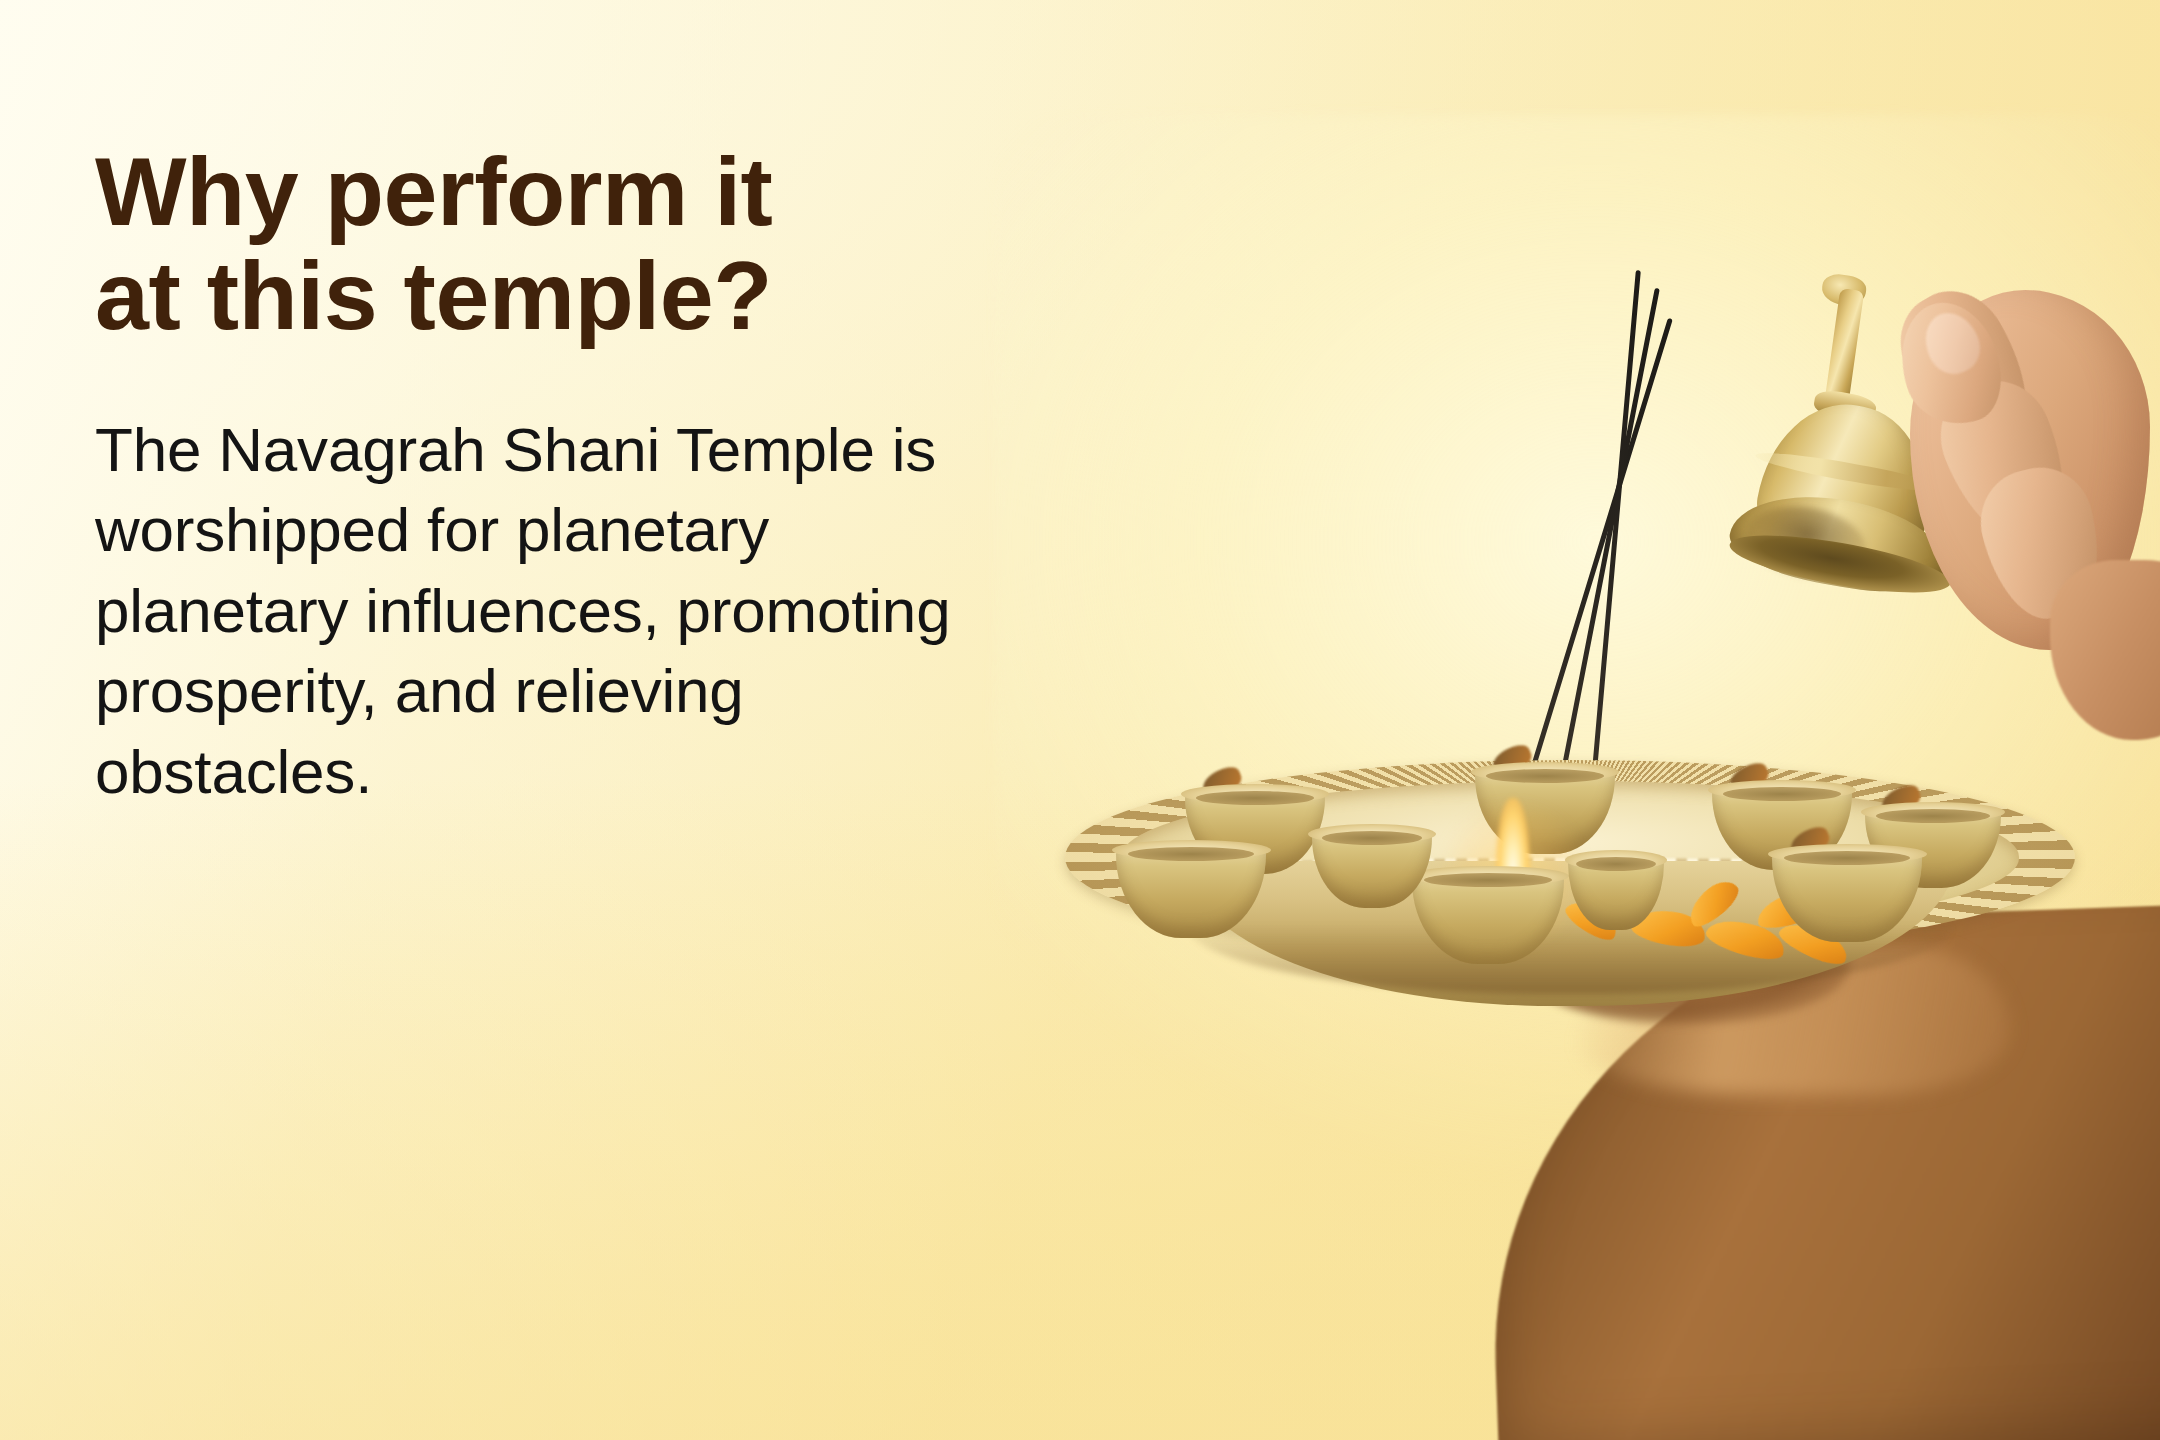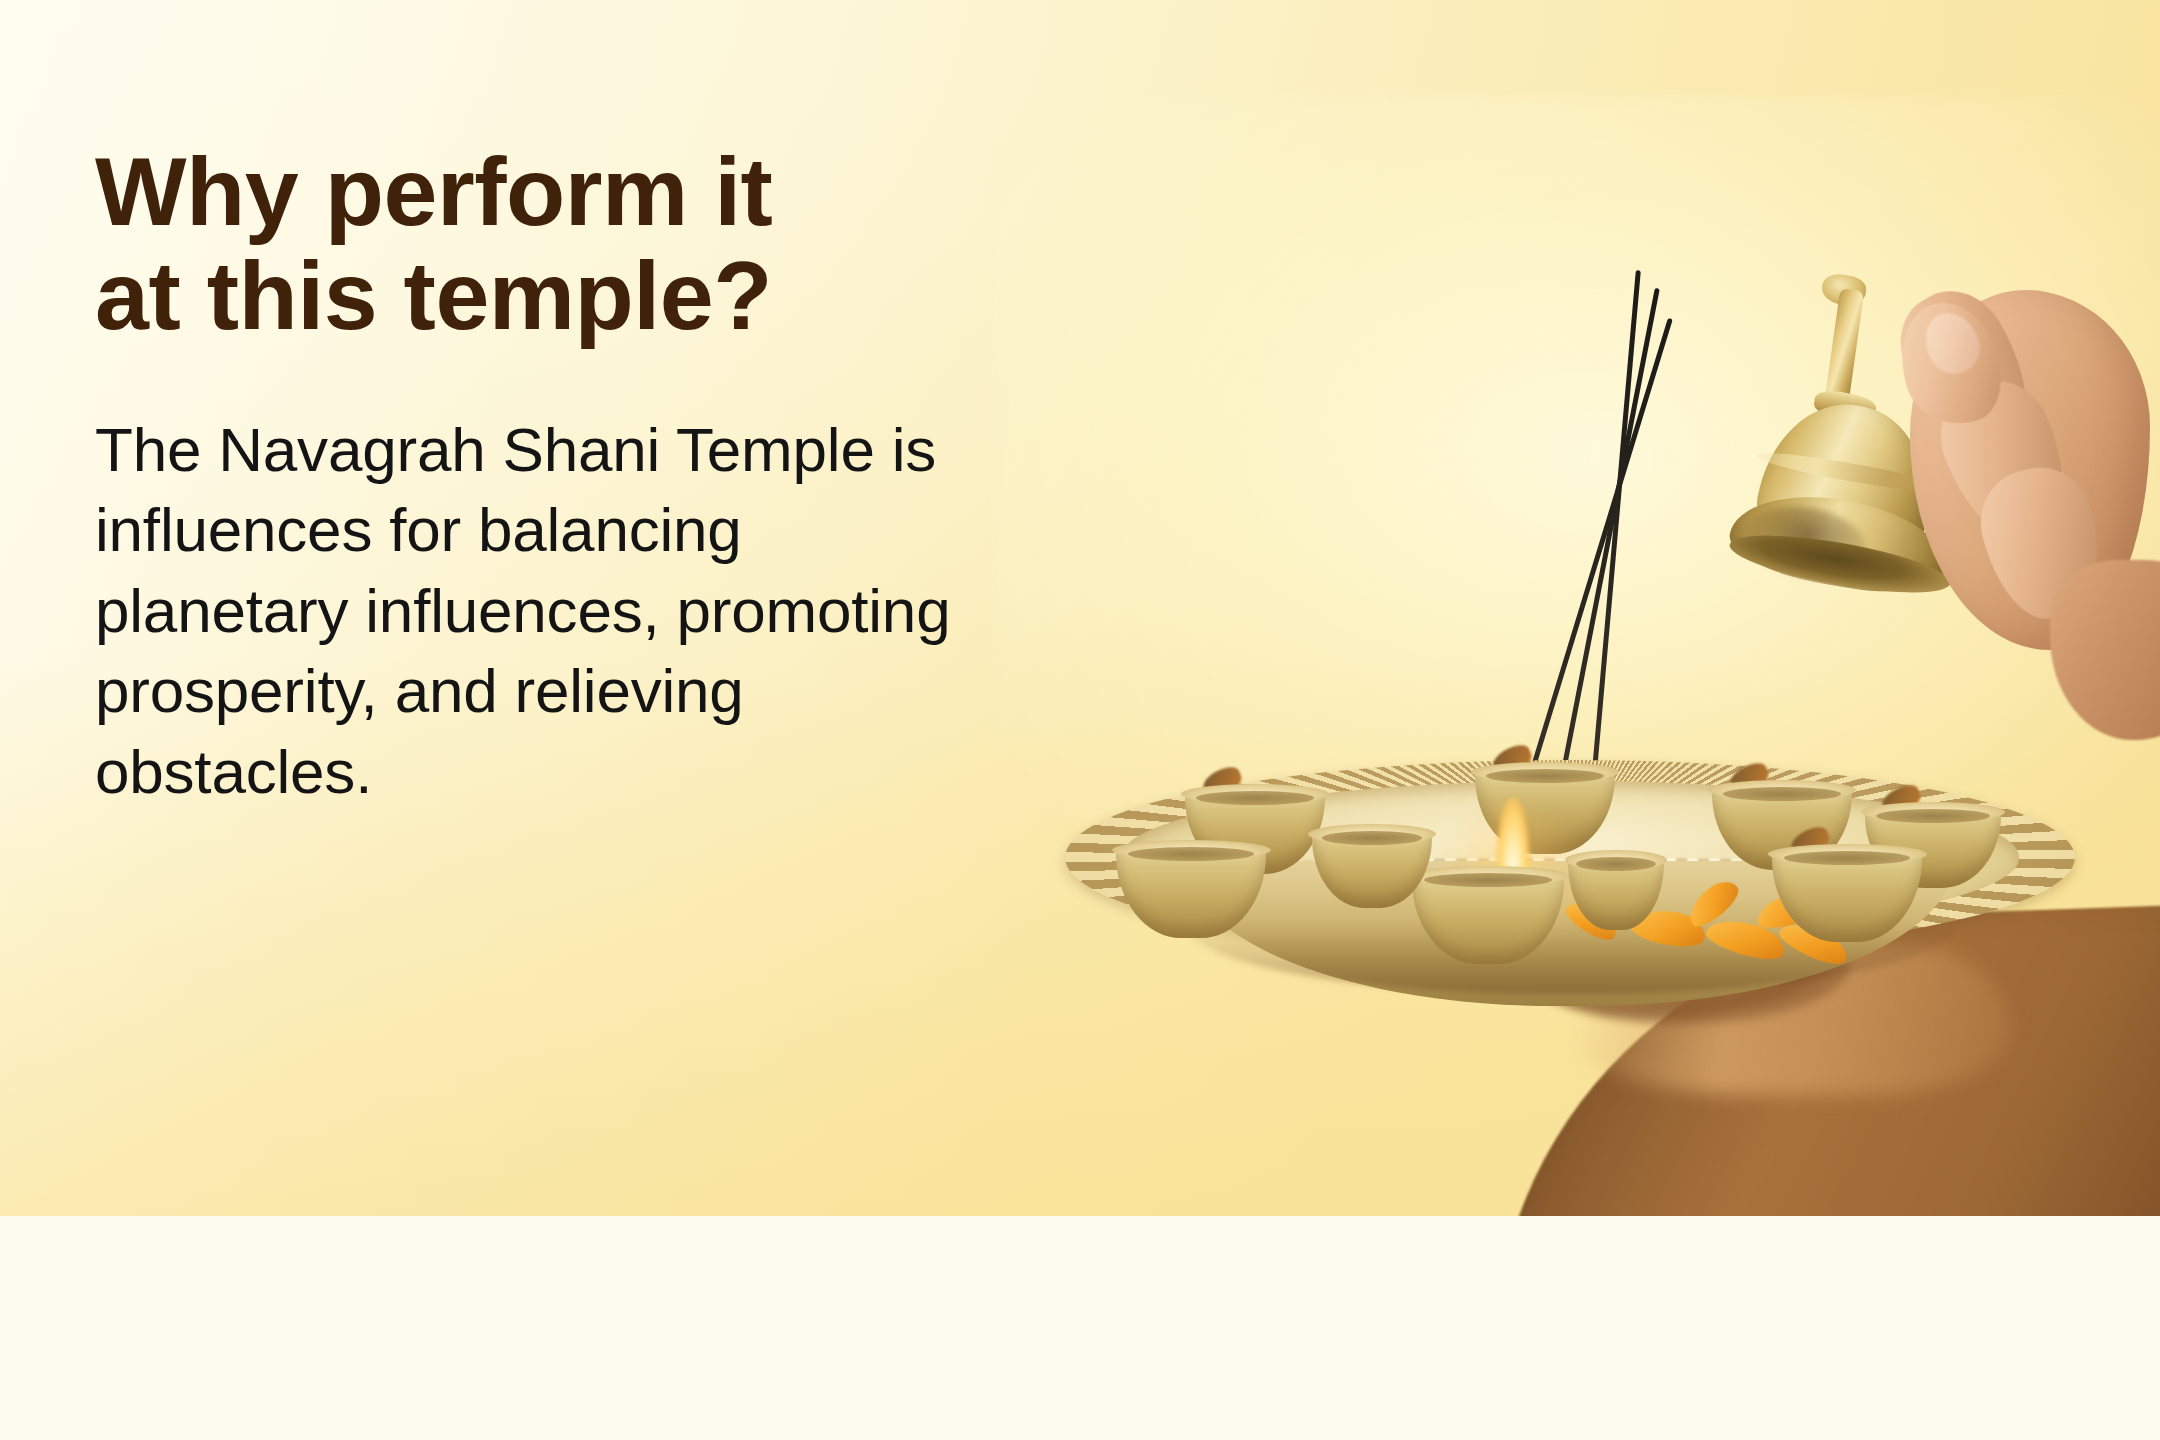--- a/index.html
+++ b/index.html
@@ -3,21 +3,21 @@
 <meta charset="utf-8">
 <style>
   html, body {
     margin: 0;
     padding: 0;
     background: #FDFBF0;
   }
   #canvas {
     position: relative;
     width: 2160px;
-    height: 1216px;
+    height: 1440px;
     overflow: hidden;
     font-family: "Liberation Sans", sans-serif;
     background: #ef4444;
   }
 
   
   .bg-base {
     position: absolute;
     inset: 0;
     background:
@@ -443,21 +443,21 @@
 <div id="canvas">
 
   <div class="bg-base"></div>
   <div class="bg-warm-right"></div>
   <div class="bg-glow"></div>
   <div class="bg-bottom-warm"></div>
 
   <div class="text-col">
     <h1 class="headline">Why perform it
 at this temple?</h1>
-    <p class="body-copy">The Navagrah Shani Temple is influences for balancing planetary influences, promoting prosperity, and relieving obstacles.</p>
+    <p class="body-copy">The Navagrah Shani Temple is worshipped for planetary planetary influences, promoting prosperity, and relieving obstacles.</p>
   </div>
 
   <div class="photo">
 
     <div class="forearm"></div>
     <div class="forearm-hi"></div>
     <div class="palm-knuckles"></div>
 
     <div class="bokeh"></div>
     <div class="bokeh2"></div>

